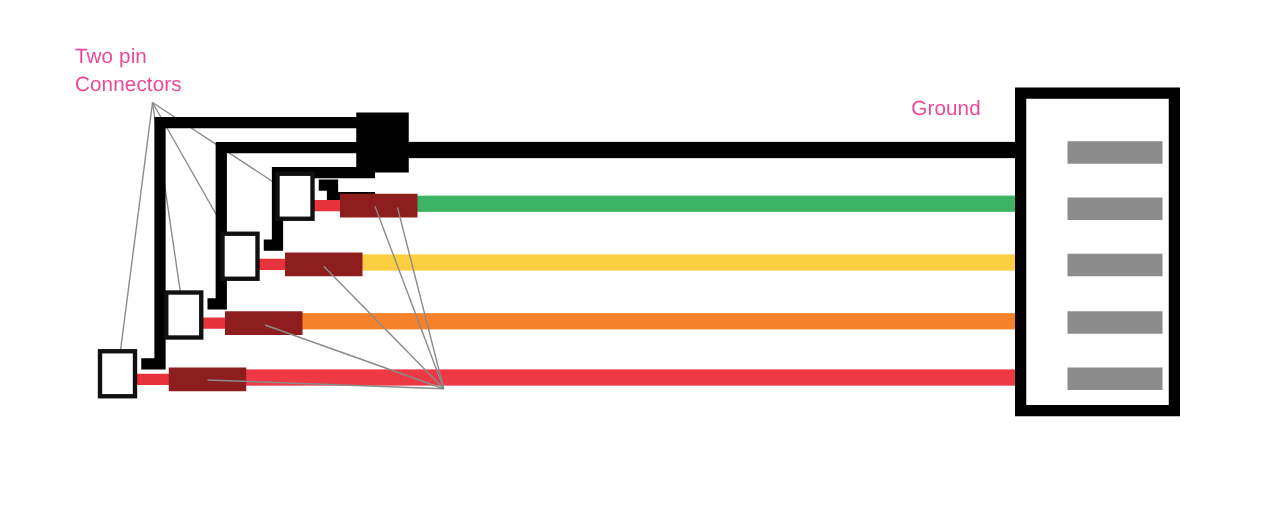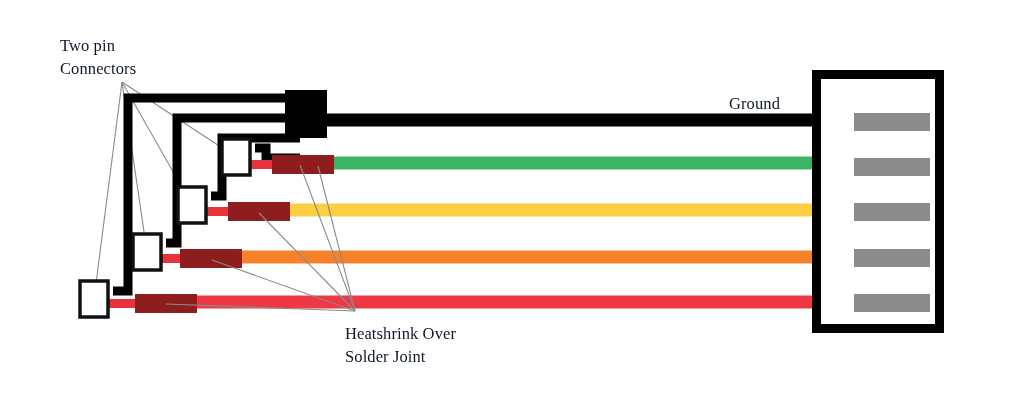--- a/index.html
+++ b/index.html
@@ -22,39 +22,39 @@
   #diagram-svg {
     position: absolute;
     top: 0;
     left: 0;
     width: 1024px;
     height: 419px;
     display: block;
   }
   .diagram-label {
     position: absolute;
-    color: #0f172a;
-    font-family: Liberation Serif, serif;
+    color: #ec4899;
+    font-family: Liberation Sans, sans-serif;
     font-size: 16.5px;
     line-height: 23px;
     white-space: pre;
     letter-spacing: 0.1px;
     user-select: none;
   }
   #label-two-pin {
     left: 60px;
     top: 34px;
   }
   #label-heatshrink {
     left: 345px;
     top: 322px;
   }
   #label-ground {
     left: 729px;
-    top: 92px;
+    top: 76px;
   }
   #label-sanwa {
     left: 814px;
     top: 352px;
   }
 </style>
 </head>
 <body>
 
 <div id="diagram-root">
@@ -125,19 +125,17 @@
       <rect x="854" y="203" width="76" height="18"></rect>
       <rect x="854" y="249" width="76" height="18"></rect>
       <rect x="854" y="294" width="76" height="18"></rect>
     </g>
 
   </svg>
 
   <div class="diagram-label" id="label-two-pin">Two pin
 Connectors</div>
 
-  <div class="diagram-label" id="label-heatshrink">Heatshrink Over
-Solder Joint</div>
 
   <div class="diagram-label" id="label-ground">Ground</div>
 
 
 </div>
 
 </body></html>

